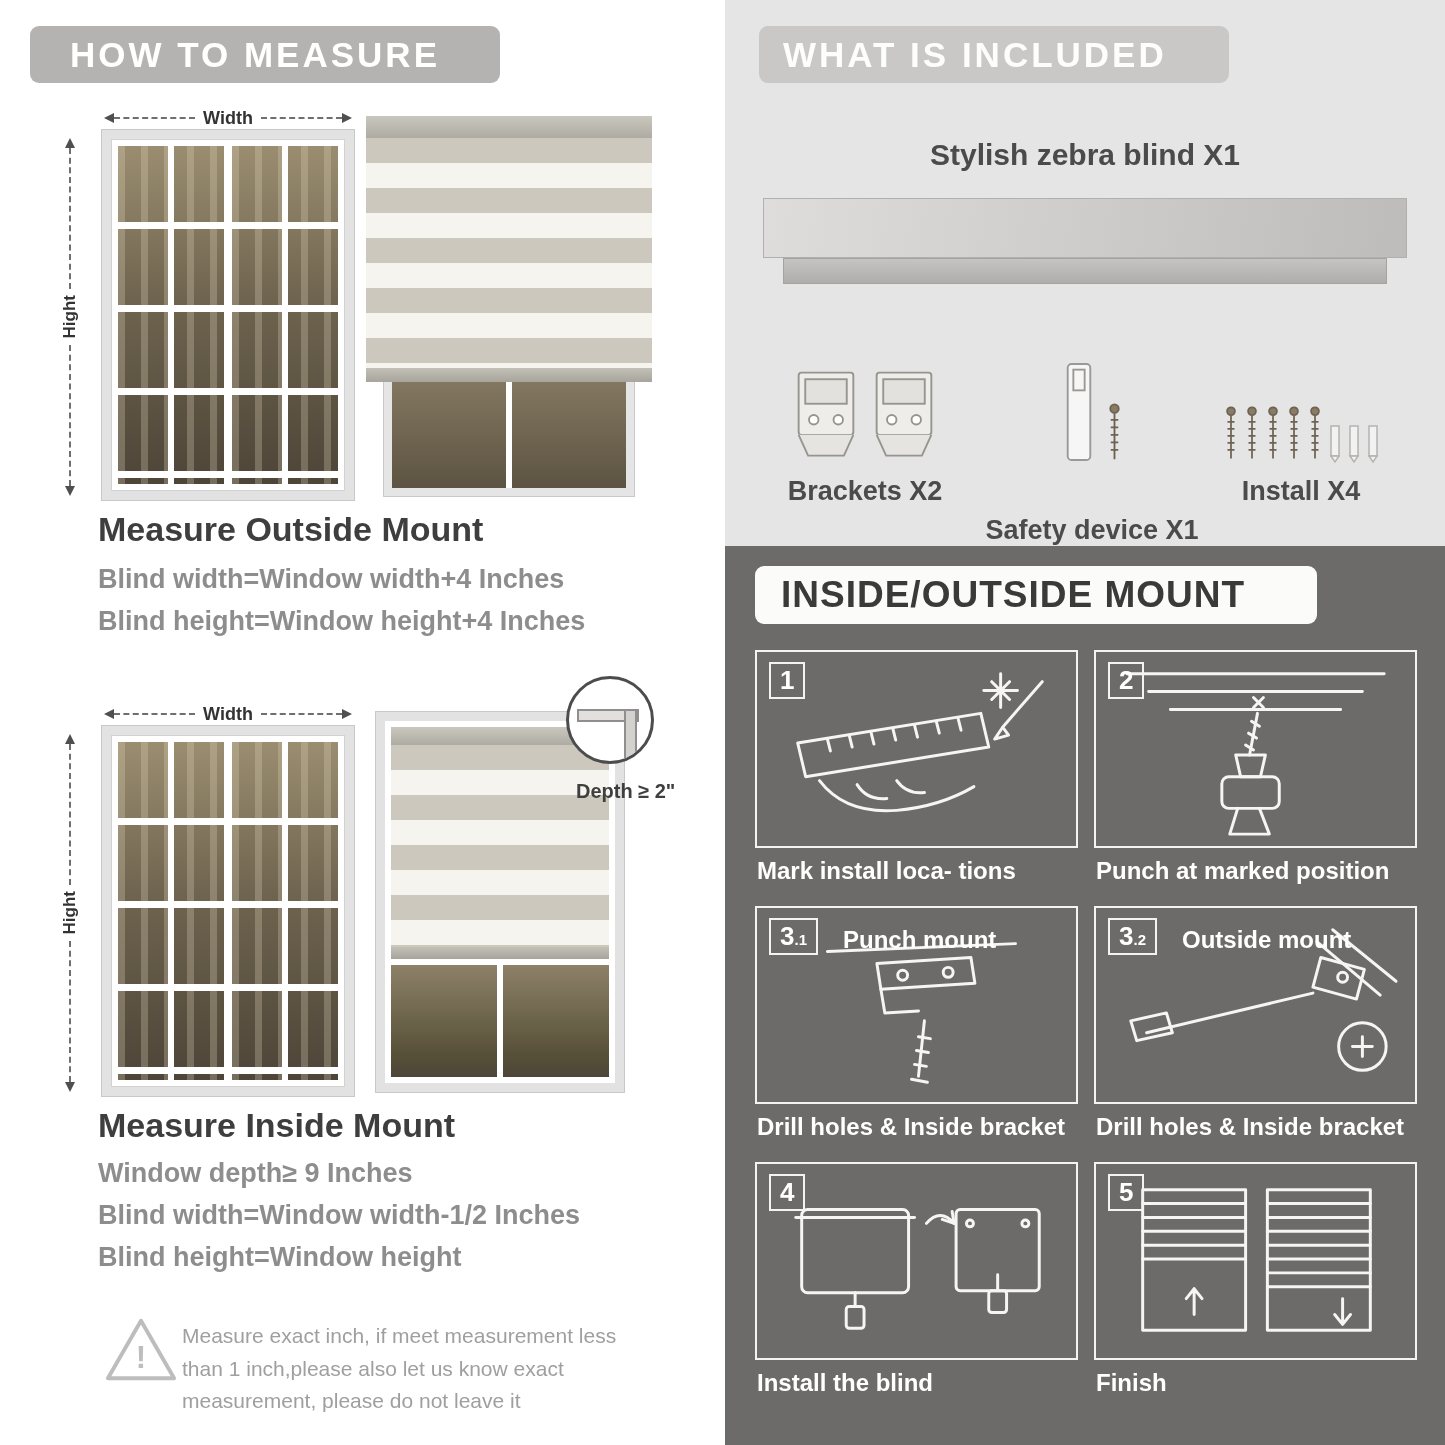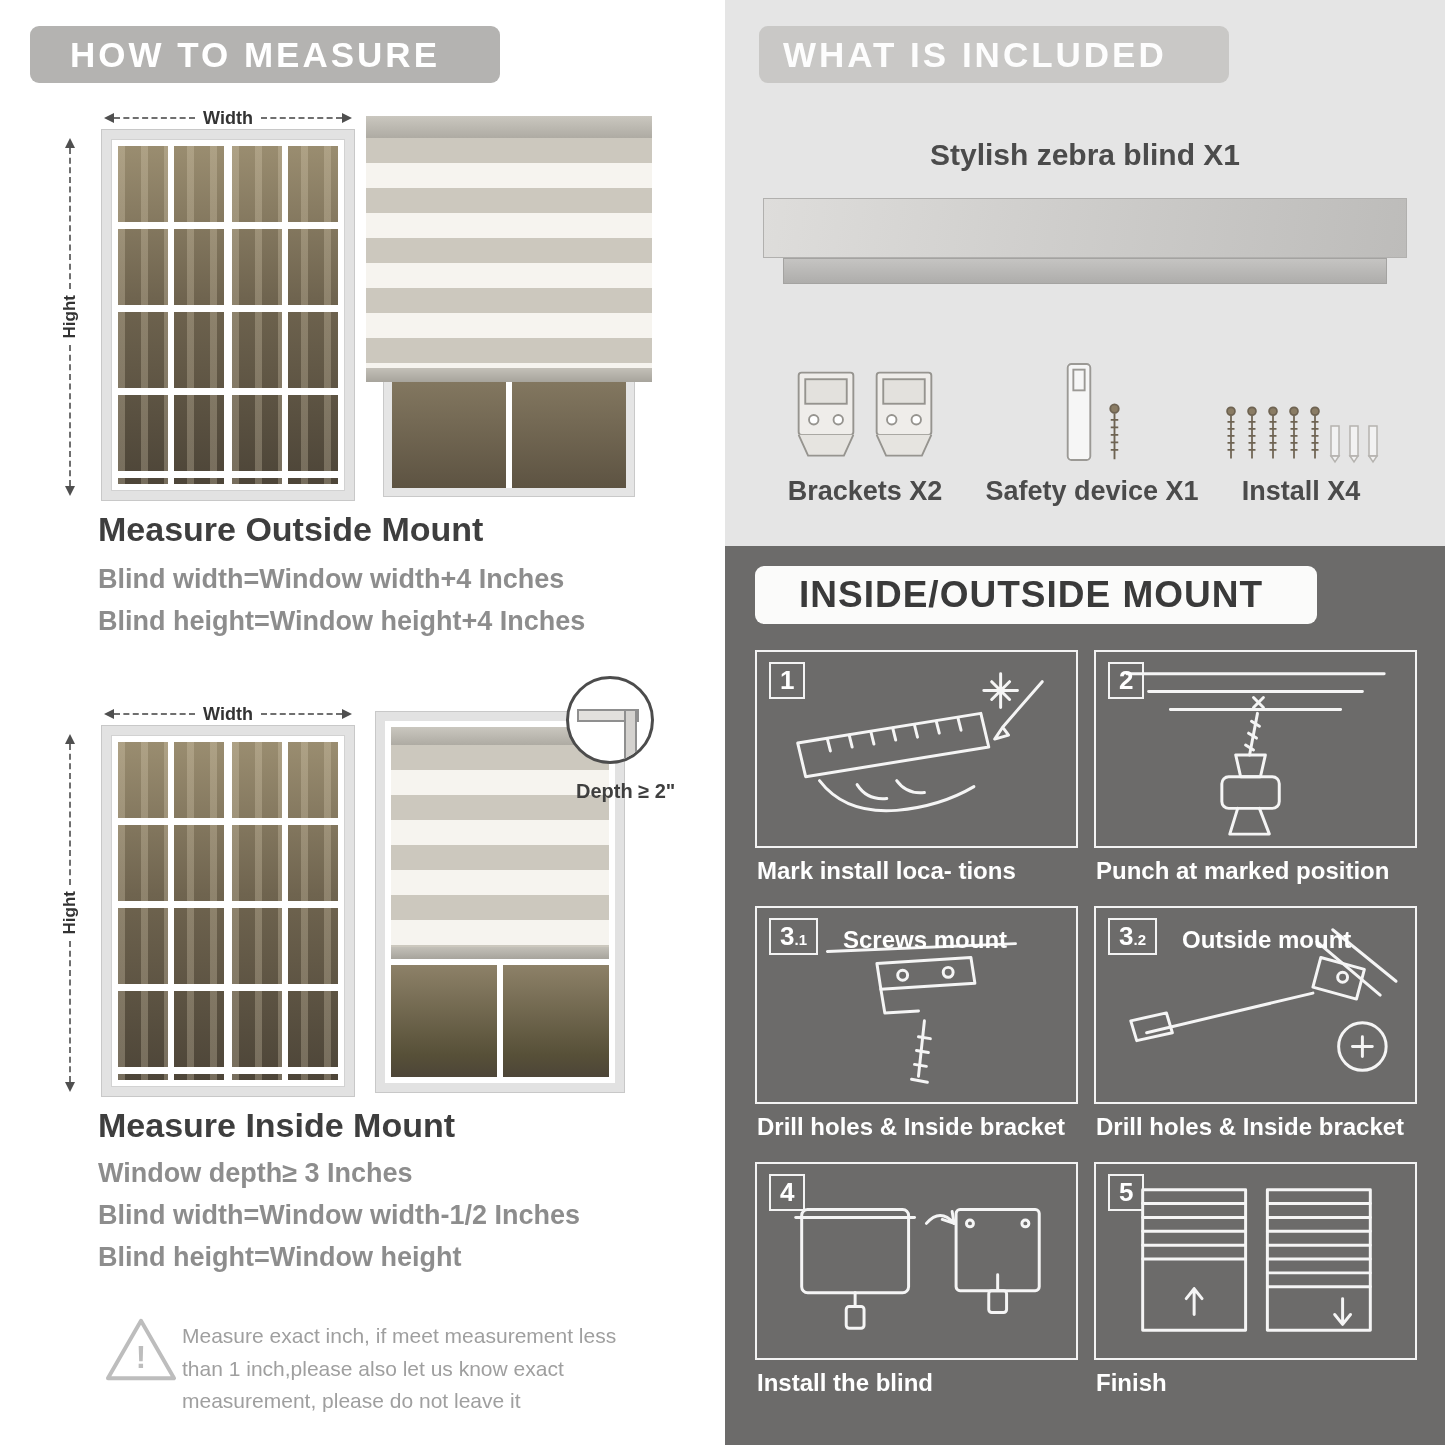--- a/index.html
+++ b/index.html
@@ -100,30 +100,30 @@
                color:#fdfdfd; font-size:35px; line-height:57px; padding-left:24px; }
   .rt-bl { position:absolute; left:0; top:138px; width:100%; text-align:center;
            font-size:30px; font-weight:700; color:#4b4b4b; }
   .hr-top { position:absolute; left:38px; top:198px; width:644px; height:60px;
             background:linear-gradient(100deg,#dedddb 0%,#cfcecc 45%,#bdbcba 100%);
             border:1px solid #b1b0ae; }
   .hr-bot { position:absolute; left:58px; top:258px; width:604px; height:26px;
             background:linear-gradient(180deg,#c5c4c2,#aeadab); border:1px solid #a4a3a1; }
   .item { position:absolute; display:flex; flex-direction:column; align-items:center; }
   .item1 { left:40px;  top:326px; width:200px; }
-  .item2 { left:258px; top:326px; width:218px; }
+  .item2 { left:258px; top:326px; width:218px;gap:39px; }
   .item3 { left:466px; top:326px; width:220px; }
   .art { height:138px; display:flex; align-items:flex-end; justify-content:center; gap:12px; }
   .art3 { gap:7px; }
   .ilabel { margin-top:12px; text-align:center; font-size:27px; font-weight:700; color:#4b4b4b; }
 
   
   .rb { position:absolute; left:725px; top:546px; width:720px; height:899px; background:#6c6b6a; }
   .rb-banner { left:30px; top:20px; width:562px; height:58px; background:#fbfbfa;
-               color:#3a3a3a; font-size:37px; line-height:58px; padding-left:44px;
+               color:#3a3a3a; font-size:37px; line-height:58px; padding-left:26px;
                letter-spacing:1px; border-radius:9px; }
   .steps { position:absolute; left:30px; top:104px; width:662px;
            display:grid; grid-template-columns:1fr 1fr; column-gap:16px; }
   .panel { position:relative; height:198px; border:2px solid #f3f3f3; }
   .num { position:absolute; left:12px; top:10px; z-index:2; color:#fff; font-weight:700;
          font-size:26px; border:2px solid #f3f3f3; padding:1px 9px; display:flex;
          align-items:baseline; }
   .num .sub { font-size:15px; font-weight:700; }
   .ptitle { position:absolute; left:86px; top:18px; z-index:2; color:#fff;
             font-weight:700; font-size:24px; }
@@ -204,21 +204,21 @@
         <div class="ipanes"></div>
       </div>
     </div>
     <div class="depth-circle">
       <div class="c-h"></div>
       <div class="c-v"></div>
     </div>
     <div class="depth-label">Depth ≥ 2"</div>
 
     <h2 class="heading h-in">Measure Inside Mount</h2>
-    <p class="spec i1">Window depth≥ 3 Inches</p>
+    <p class="spec i1">Window depth≥ 9 Inches</p>
     <p class="spec i2">Blind width=Window width-1/2 Inches</p>
     <p class="spec i3">Blind height=Window height</p>
 
     <svg class="warn-tri" width="78" height="72" viewBox="0 0 80 74">
       <path d="M40,7 L74,66 H6 Z" fill="none" stroke="#bdbdbd" stroke-width="4" stroke-linejoin="round"></path>
       <text x="40" y="56" text-anchor="middle" font-size="32" font-weight="bold" fill="#bdbdbd">!</text>
     </svg>
     <p class="warn-text">Measure exact inch, if meet measurement less than 1 inch,please also let us know exact measurement, please do not leave it</p>
   </section>
 
@@ -367,21 +367,21 @@
         </div>
         <div class="cap">Punch at  marked position</div>
       </div>
 
       <div class="step">
         <div class="panel">
           <span class="num">
               <span>3</span>
               <span class="sub">.1</span>
             </span>
-          <span class="ptitle">Screws mount</span>
+          <span class="ptitle">Punch mount</span>
           <svg class="art-svg" viewBox="0 0 320 196">
             <g stroke="#f5f5f5" fill="none" stroke-width="3" stroke-linecap="round" stroke-linejoin="round">
               <path d="M70,44 L260,36"></path>
               <path d="M120,56 L215,50 L219,76 L124,82 Z"></path>
               <path d="M124,82 L128,106 L162,104"></path>
               <circle cx="146" cy="68" r="5"></circle>
               <circle cx="192" cy="65" r="5"></circle>
               <path d="M162,170 L168,114"></path>
               <path d="M158,158 l12,2 M160,144 l12,2 M162,130 l12,2"></path>
               <path d="M155,173 l16,3"></path>

